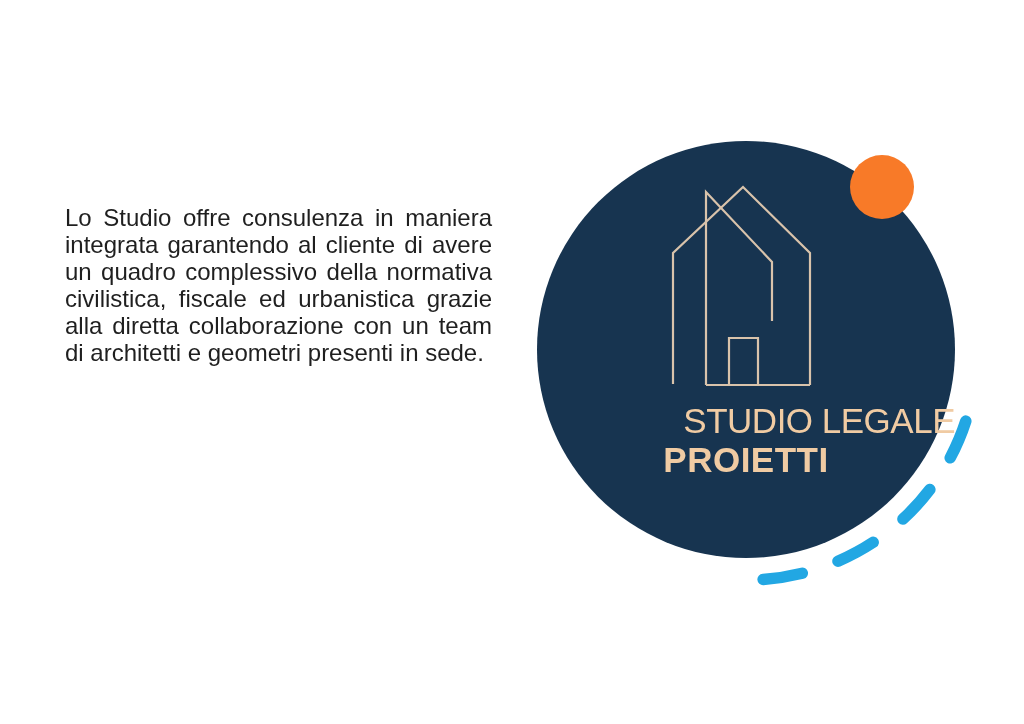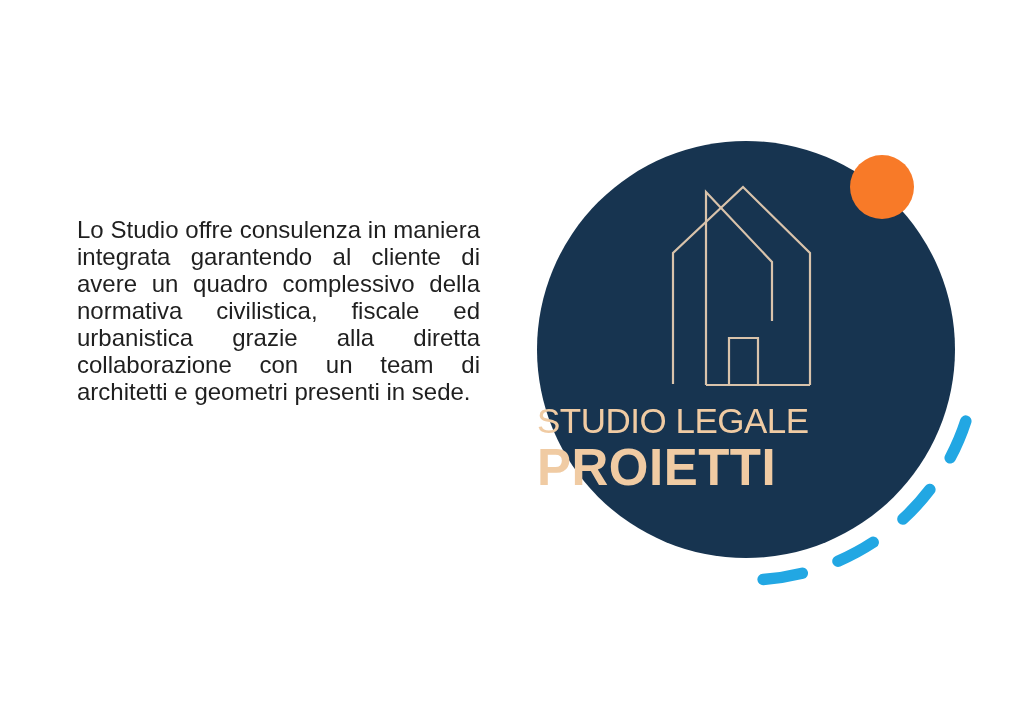--- a/index.html
+++ b/index.html
@@ -11,21 +11,21 @@
     overflow:hidden;
     font-family:"Liberation Sans", sans-serif;
   }
   
   .text-block{
     position:absolute;
     left:65px;top:204px;width:427px;
     color:var(--text-color,#1f1f1f);
   }
   .text-block p{
-    margin:12px;
+    margin:0;
     font-size:24px;
     line-height:27px;
     text-align:justify;
   }
   .text-block p + p{margin-top:45px;}
 
   
   .logo-circle{
     position:absolute;
     left:537px;top:141px;
@@ -54,31 +54,31 @@
   .dash-arc{
     fill:none;
     stroke:var(--dash-blue,#22a7e3);
     stroke-width:11.5;
     stroke-linecap:round;
     stroke-dasharray:40 37.7;
   }
   .wordmark-1{
     position:absolute;
     left:537px;top:403px;width:418px;
-    text-align:left;
+    text-align:right;
     font-size:35px;line-height:1;
     font-weight:400;
     letter-spacing:-0.5px;
     color:var(--wordmark,#f0cba3);
   }
   .wordmark-2{
     position:absolute;
     left:537px;top:442px;width:418px;
-    text-align:left;
-    font-size:51px;line-height:1;
+    text-align:center;
+    font-size:35px;line-height:1;
     font-weight:700;
     letter-spacing:0.5px;
     color:var(--wordmark,#f0cba3);
   }
 </style>
 </head>
 <body>
 
 <div class="slide">
 

